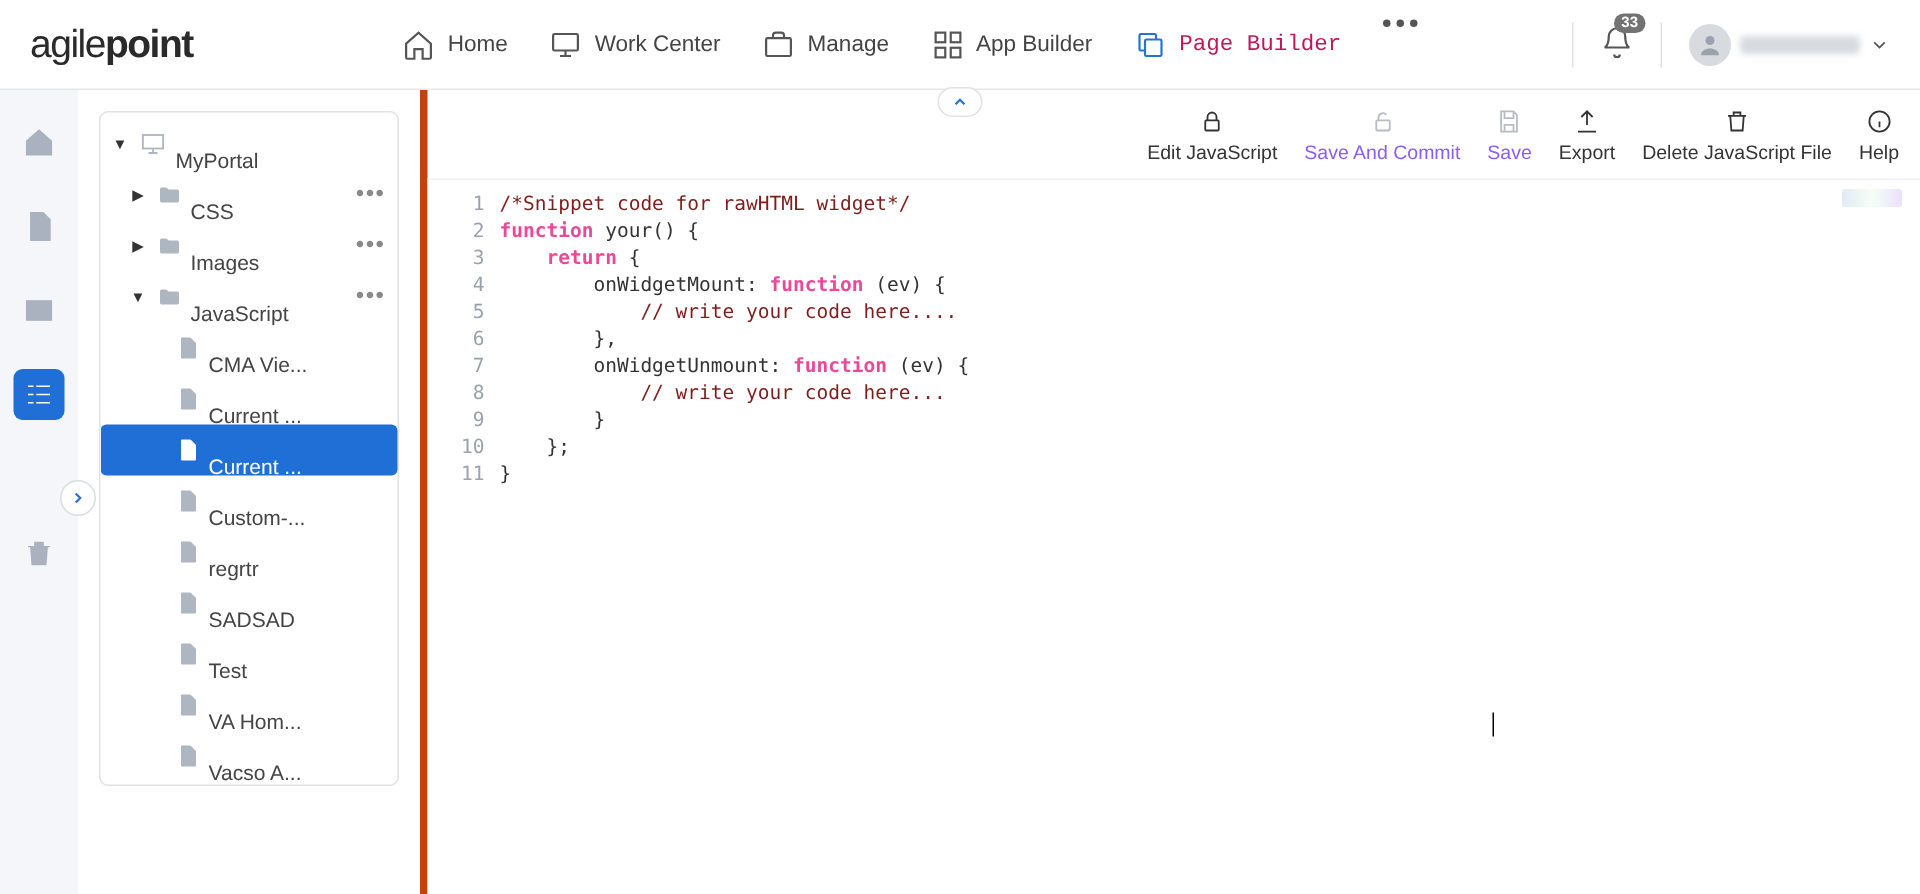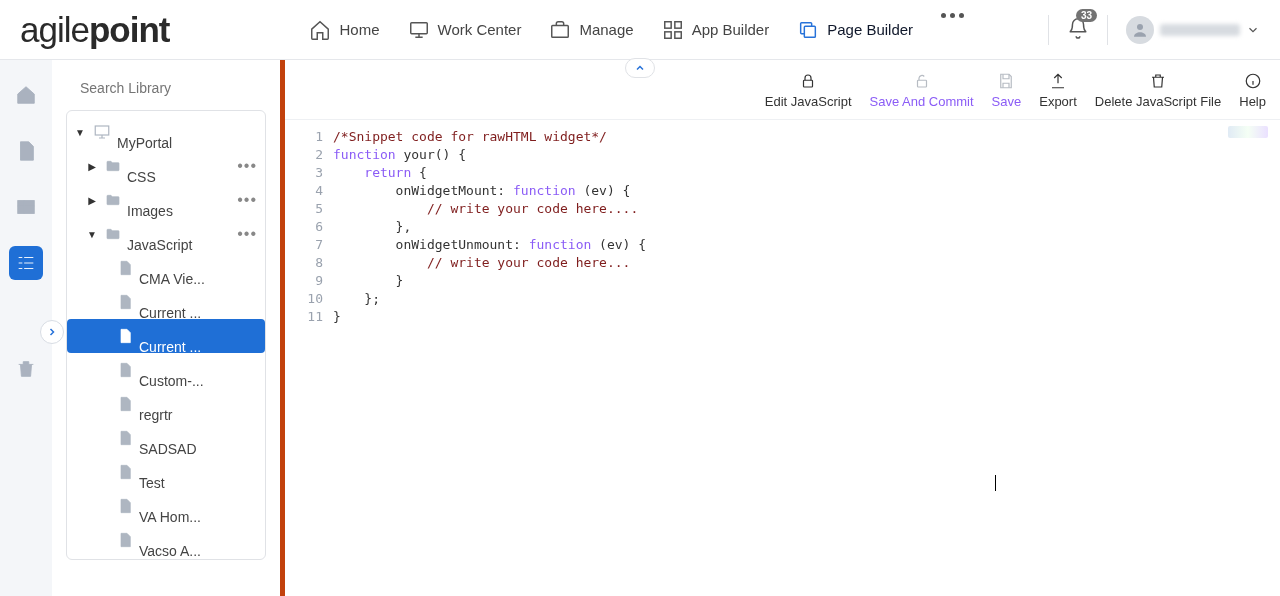--- a/index.html
+++ b/index.html
@@ -1,22 +1,22 @@
 <!DOCTYPE html>
 <html><head>
 <meta charset="utf-8">
 <style>
   * { box-sizing: border-box; margin: 0; padding: 0; }
   body { font-family: -apple-system, BlinkMacSystemFont, "Segoe UI", Arial, sans-serif; font-size: 14px; color: #333; background: #fff; width: 1280px; height: 596px; overflow: hidden; }
   .topbar { height: 60px; display: flex; align-items: center; padding: 0 20px; border-bottom: 1px solid #e5e7eb; position: relative; }
-  .logo { font-size: 35px; font-weight: 300; letter-spacing: -1px; color: #2a2a2a; }
+  .logo { font-size: 26px; font-weight: 300; letter-spacing: -1px; color: #2a2a2a; }
   .logo b { font-weight: 700; }
   .topnav { display: flex; gap: 8px; margin-left: 130px; }
   .topnav-item { display: flex; align-items: center; gap: 8px; padding: 6px 10px; cursor: pointer; color: #444; font-size: 15px; }
-  .topnav-item.active { color: #0f172a; }
+  .topnav-item.active { color: #be185d; font-family: Liberation Mono, monospace; }
   .nav-icon { width: 22px; height: 22px; stroke: #555; fill: none; stroke-width: 1.6; }
   .topnav-item.active .nav-icon { stroke: #2772d9; }
   .dots { display: flex; gap: 4px; padding: 0 10px; cursor: pointer; }
   .dots span { width: 5px; height: 5px; background: #555; border-radius: 50%; }
   .right-cluster { margin-left: auto; display: flex; align-items: center; gap: 18px; }
   .divider-v { width: 1px; height: 30px; background: #e0e2e6; }
   .bell-wrap { position: relative; cursor: pointer; }
   .badge { position: absolute; top: -8px; right: -8px; background: #737373; color: #fff; font-size: 10px; border-radius: 10px; padding: 1px 5px; font-weight: 600; }
   .user-wrap { display: flex; align-items: center; gap: 6px; cursor: pointer; }
   .avatar { width: 28px; height: 28px; background: #d7dbe0; border-radius: 50%; display: flex; align-items: center; justify-content: center; }
@@ -55,21 +55,21 @@
   .tool-btn.disabled { color: #8b5cf6; }
   .tool-icon { width: 18px; height: 18px; stroke: #333; fill: none; stroke-width: 1.6; }
   .tool-btn.disabled .tool-icon { stroke: #b7bcc3; }
   .editor { flex: 1; display: flex; font-family: "Consolas", monospace; font-size: 13px; background: #fff; border-top: 1px solid #eef0f3; position:relative; }
   .minimap { position:absolute; right:12px; top:6px; width:40px; height:12px; background: linear-gradient(90deg, #cde 0%, #efe 50%, #dcf 100%); opacity:.6; border-radius:2px;}
   .gutter { width: 48px; text-align: right; padding: 8px 10px; color: #9aa2ae; user-select: none; }
   .gutter div { height: 18px; line-height: 18px; }
   .code { padding: 8px 0; }
   .code-line { height: 18px; line-height: 18px; white-space: pre; }
   .c-comment { color: #7f1d1d; }
-  .c-kw { color: #8b5cf6; }
+  .c-kw { color: #ec4899; font-weight: bold; }
   .c-fn { color: #333; }
   .c-punc { color: #333; }
   .cursor-caret { position: absolute; left: 710px; top: 355px; width: 1px; height: 16px; background: #000; }
 </style>
 </head>
 <body>
 
 <div class="topbar">
   <div class="logo">
     <span>agile</span><b>point</b>
@@ -178,27 +178,20 @@
         </svg>
     </div>
     <div class="rail-expand">
       <svg width="12" height="12" viewBox="0 0 24 24" stroke="#2772d9" fill="none" stroke-width="3">
           <path d="M9 6l6 6-6 6"></path>
         </svg>
     </div>
   </div>
 
   <div class="sidebar">
-    <div class="search-box">
-      <svg width="16" height="16" viewBox="0 0 24 24" stroke="#2772d9" fill="none" stroke-width="2">
-          <circle cx="11" cy="11" r="7"></circle>
-          <path d="M21 21l-5-5"></path>
-        </svg>
-      <input placeholder="Search Library" style="">
-    </div>
     <div class="tree">
       <div class="tree-row">
         <span class="twisty">▼</span>
         <svg class="monitor-icon" viewBox="0 0 24 24">
             <rect x="3" y="4" width="18" height="12"></rect>
             <path d="M8 20h8M12 16v4"></path>
           </svg>
         <span class="tree-label">MyPortal</span>
       </div>
       <div class="tree-row nest-1">

